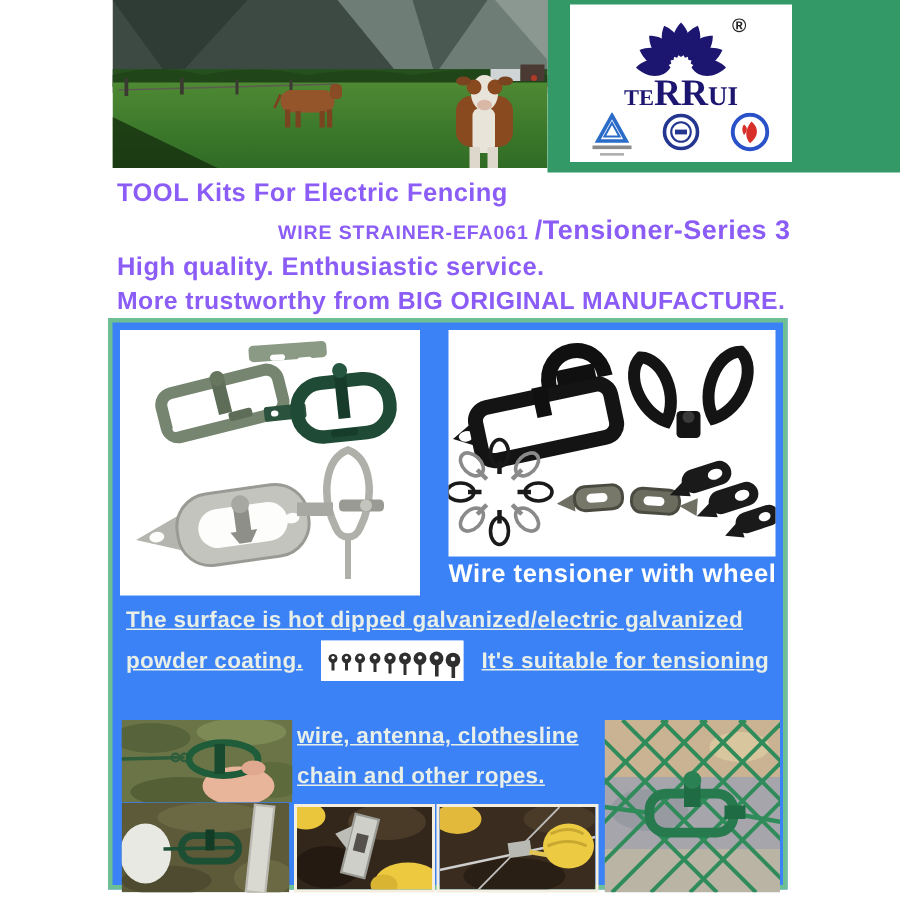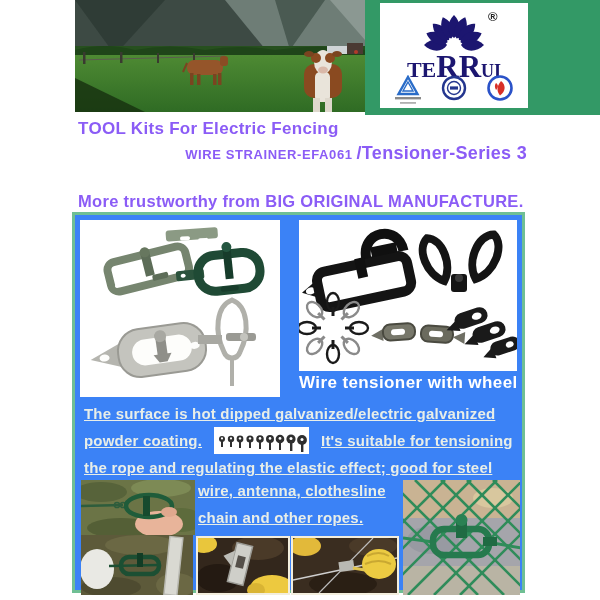--- a/index.html
+++ b/index.html
@@ -104,21 +104,21 @@
         <use href="#petal" transform="rotate(-22)"></use>
         <use href="#petal"></use>
         <use href="#petal" transform="rotate(22)"></use>
         <use href="#petal" transform="rotate(45)"></use>
         <use href="#petal" transform="rotate(67)"></use>
         <use href="#petal" transform="rotate(90)"></use>
       </g>
     </svg>
     <div style="position:absolute;left:0;top:46px;width:148px;text-align:center;
                 font-family:'Liberation Serif',serif;font-weight:bold;color:#1c1670;">
-      <span style="font-size:22px;">TE</span><span style="font-size:31px;">RR</span><span style="font-size:18px;">UI</span>
+      <span style="font-size:15px;">TE</span><span style="font-size:25px;">RR</span><span style="font-size:18px;">UI</span>
     </div>
     <span style="position:absolute;left:108px;top:6px;font-size:13px;color:#222;font-weight:bold;">®</span>
 
     <svg style="position:absolute;left:8px;top:72px;" width="132" height="30" viewBox="0 0 132 30">
       <g transform="translate(20,11)">
         <polygon points="0,-9 9.5,8 -9.5,8" fill="none" stroke="#2a6cc8" stroke-width="2.4"></polygon>
         <polygon points="0,-4 5,5 -5,5" fill="none" stroke="#2a6cc8" stroke-width="1.4"></polygon>
         <rect x="-13" y="11" width="26" height="2.4" fill="#8a8a8a"></rect>
         <rect x="-8" y="16" width="16" height="1.8" fill="#b0b0b0"></rect>
       </g>
@@ -133,20 +133,21 @@
         <path d="M-4,-5 C-1,-3 -2,0 -4,2 C-5.5,-1 -5.5,-3 -4,-5 Z" fill="#d83028"></path>
       </g>
     </svg>
   </div>
 
   <div class="abs h-gray title">TOOL Kits For Electric Fencing</div>
   <div class="abs subtitle">
     <span class="h-gray sub-code">WIRE STRAINER-EFA061</span>
     <span class="h-gray sub-series">/Tensioner-Series 3</span>
   </div>
+  <div class="abs h-gray tag1">High quality. Enthusiastic service.</div>
   <div class="abs h-gray tag2">More trustworthy from BIG ORIGINAL MANUFACTURE.</div>
 
   <div class="abs green-block">
 
     <div class="white-panel panel-left">
       <svg width="200" height="177" viewBox="0 0 200 177">
 
         <g transform="translate(68,48) rotate(-14)">
           <rect x="20" y="-36" width="52" height="11" rx="3" fill="#8b9a84" transform="rotate(10)"></rect>
           <rect x="34" y="-29" width="10" height="4" rx="2" fill="#fff" transform="rotate(10)"></rect>
@@ -327,21 +328,20 @@
               <circle cx="46" cy="11.4" r="1.3"></circle>
               <circle cx="56" cy="11.4" r="1.3"></circle>
             <circle cx="66" cy="11.4" r="1.4"></circle>
               <circle cx="77" cy="11.4" r="1.5"></circle>
               <circle cx="88" cy="12.4" r="1.5"></circle>
           </g>
         </svg>
       </span>
       <span>It's suitable for tensioning</span>
     </div>
-    <div class="para" style="left:9px;top:244px;">the rope and regulating the elastic effect; good for steel</div>
     <div class="para" style="left:123px;top:294px;">chain and other ropes.</div>
     <div class="para" style="left:123px;top:267px;">wire, antenna, clothesline</div>
 
     <div class="photo" style="left:6px;top:265px;width:114px;height:55px;">
       <svg width="114" height="55" viewBox="0 0 114 55">
         <rect width="114" height="55" fill="#6b7446"></rect>
         <ellipse cx="20" cy="12" rx="26" ry="10" fill="#57633a"></ellipse>
         <ellipse cx="80" cy="8" rx="30" ry="9" fill="#7d8a55"></ellipse>
         <ellipse cx="40" cy="48" rx="34" ry="10" fill="#545f36"></ellipse>
         <ellipse cx="100" cy="40" rx="22" ry="12" fill="#5d6b3c"></ellipse>

